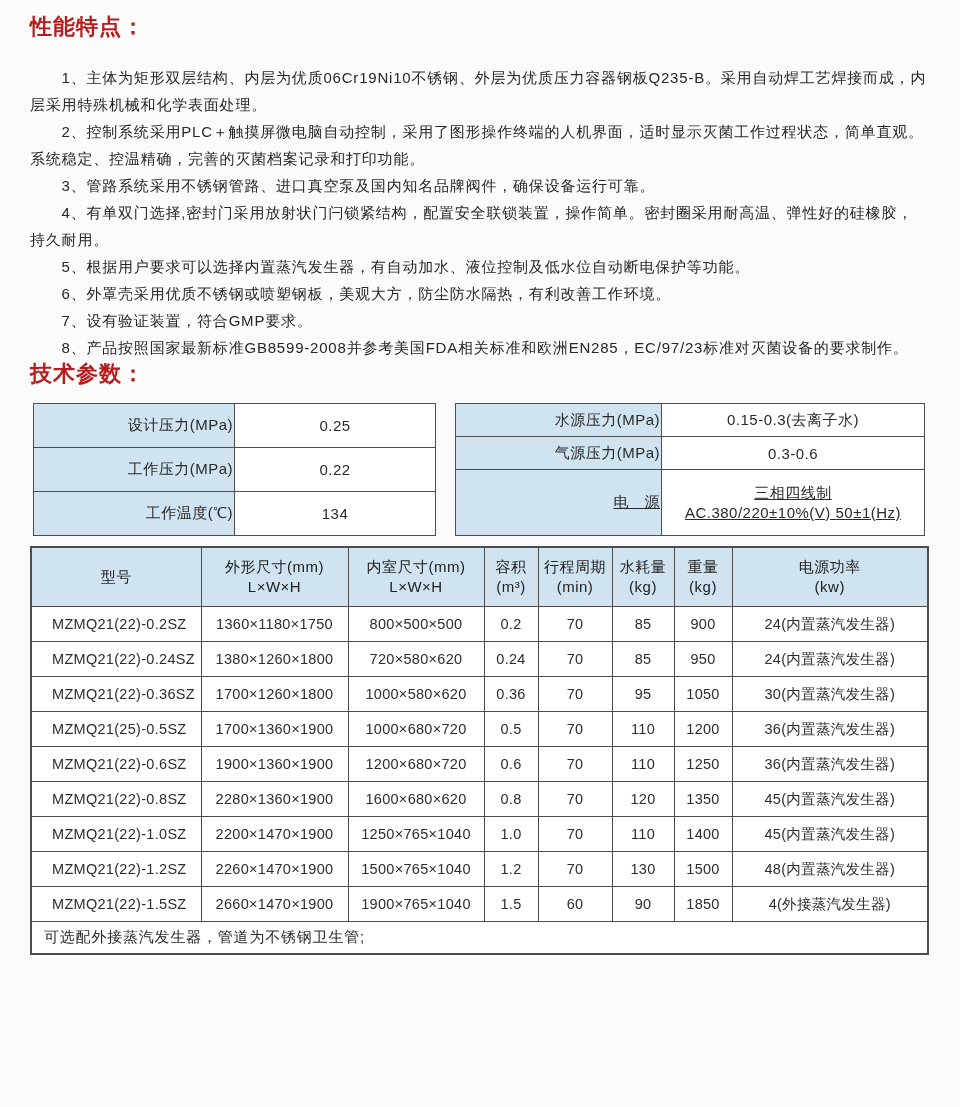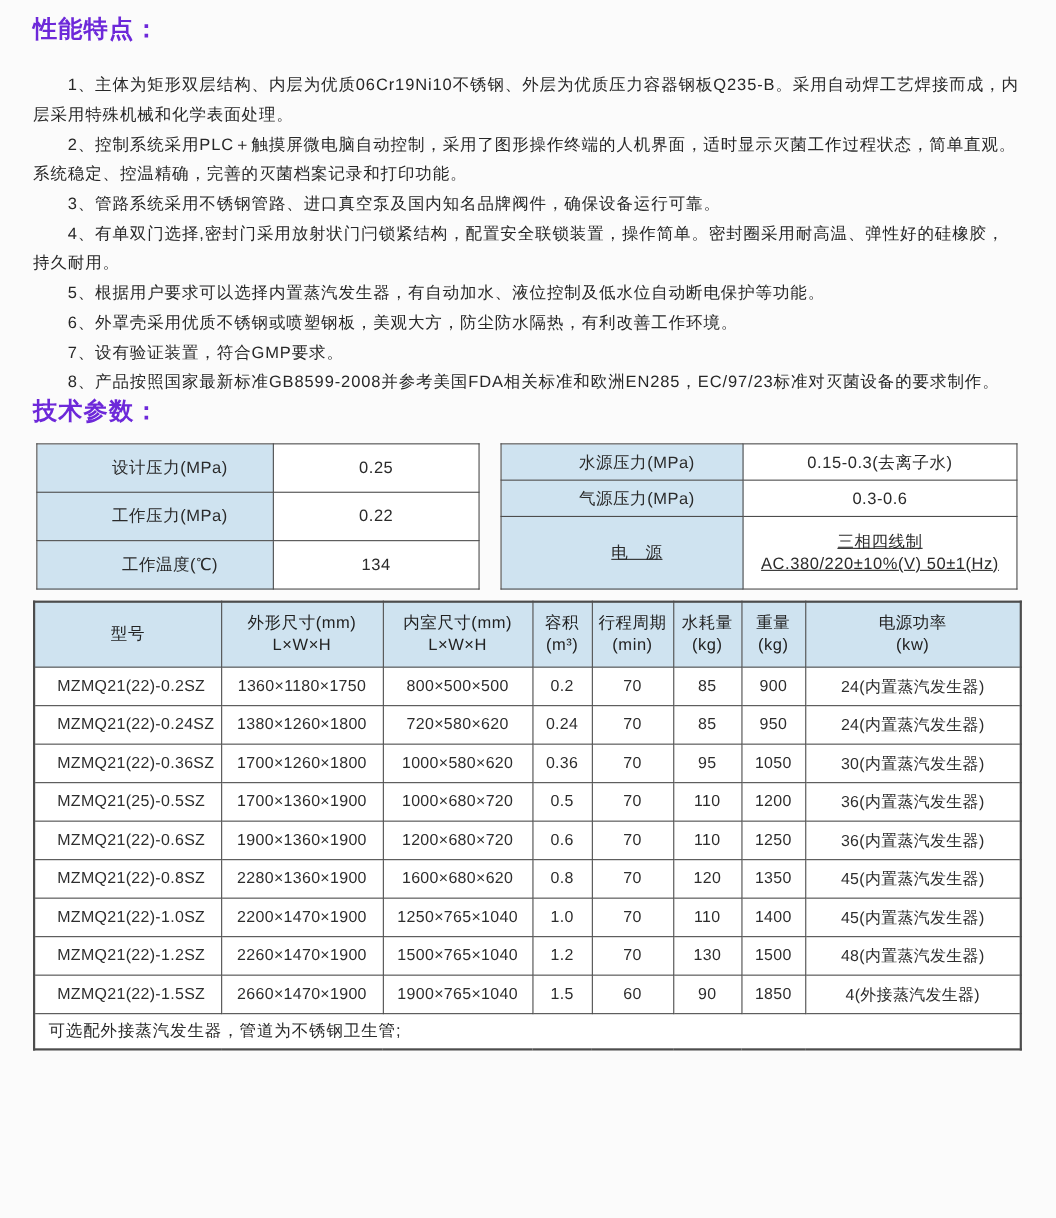--- a/index.html
+++ b/index.html
@@ -16,21 +16,21 @@
   }
   .page {
     padding: 14px 32px 0 30px;
     box-sizing: border-box;
   }
   h2.sec {
     margin: 0;
     font-size: 22px;
     line-height: 26px;
     font-weight: bold;
-    color: #6d28d9;
+    color: #b91c1c;
     letter-spacing: 1px;
   }
   .features { margin-top: 24px; }
   .features p {
     margin: 0;
     font-size: 15px;
     line-height: 27px;
     letter-spacing: 0.8px;
     text-indent: 2.1em;
     color: #272727;
@@ -47,22 +47,22 @@
     gap: 19px;
   }
   .ptable td {
     border: 1px solid var(--border);
     font-size: 15px;
     letter-spacing: 0.5px;
     color: #2a2a2a;
   }
   .ptable .lbl {
     background: var(--blue);
-    text-align: center;
-    padding-left: 28px;
+    text-align: right;
+    padding-left: 14px;
   }
   .ptable .val { text-align: center; background: #fff; }
   .ptable-left { width: 403px; }
   .ptable-left .lbl { width: 185px; }
   .ptable-left tr { height: 33px; }
   .ptable-right { width: 470px; }
   .ptable-right .lbl { width: 190px; }
   .ptable-right tr { height: 33px; }
   .ptable-right tr.tall { height: 66px; text-decoration: underline; }
   .ptable-right .val div { line-height: 20px; }

